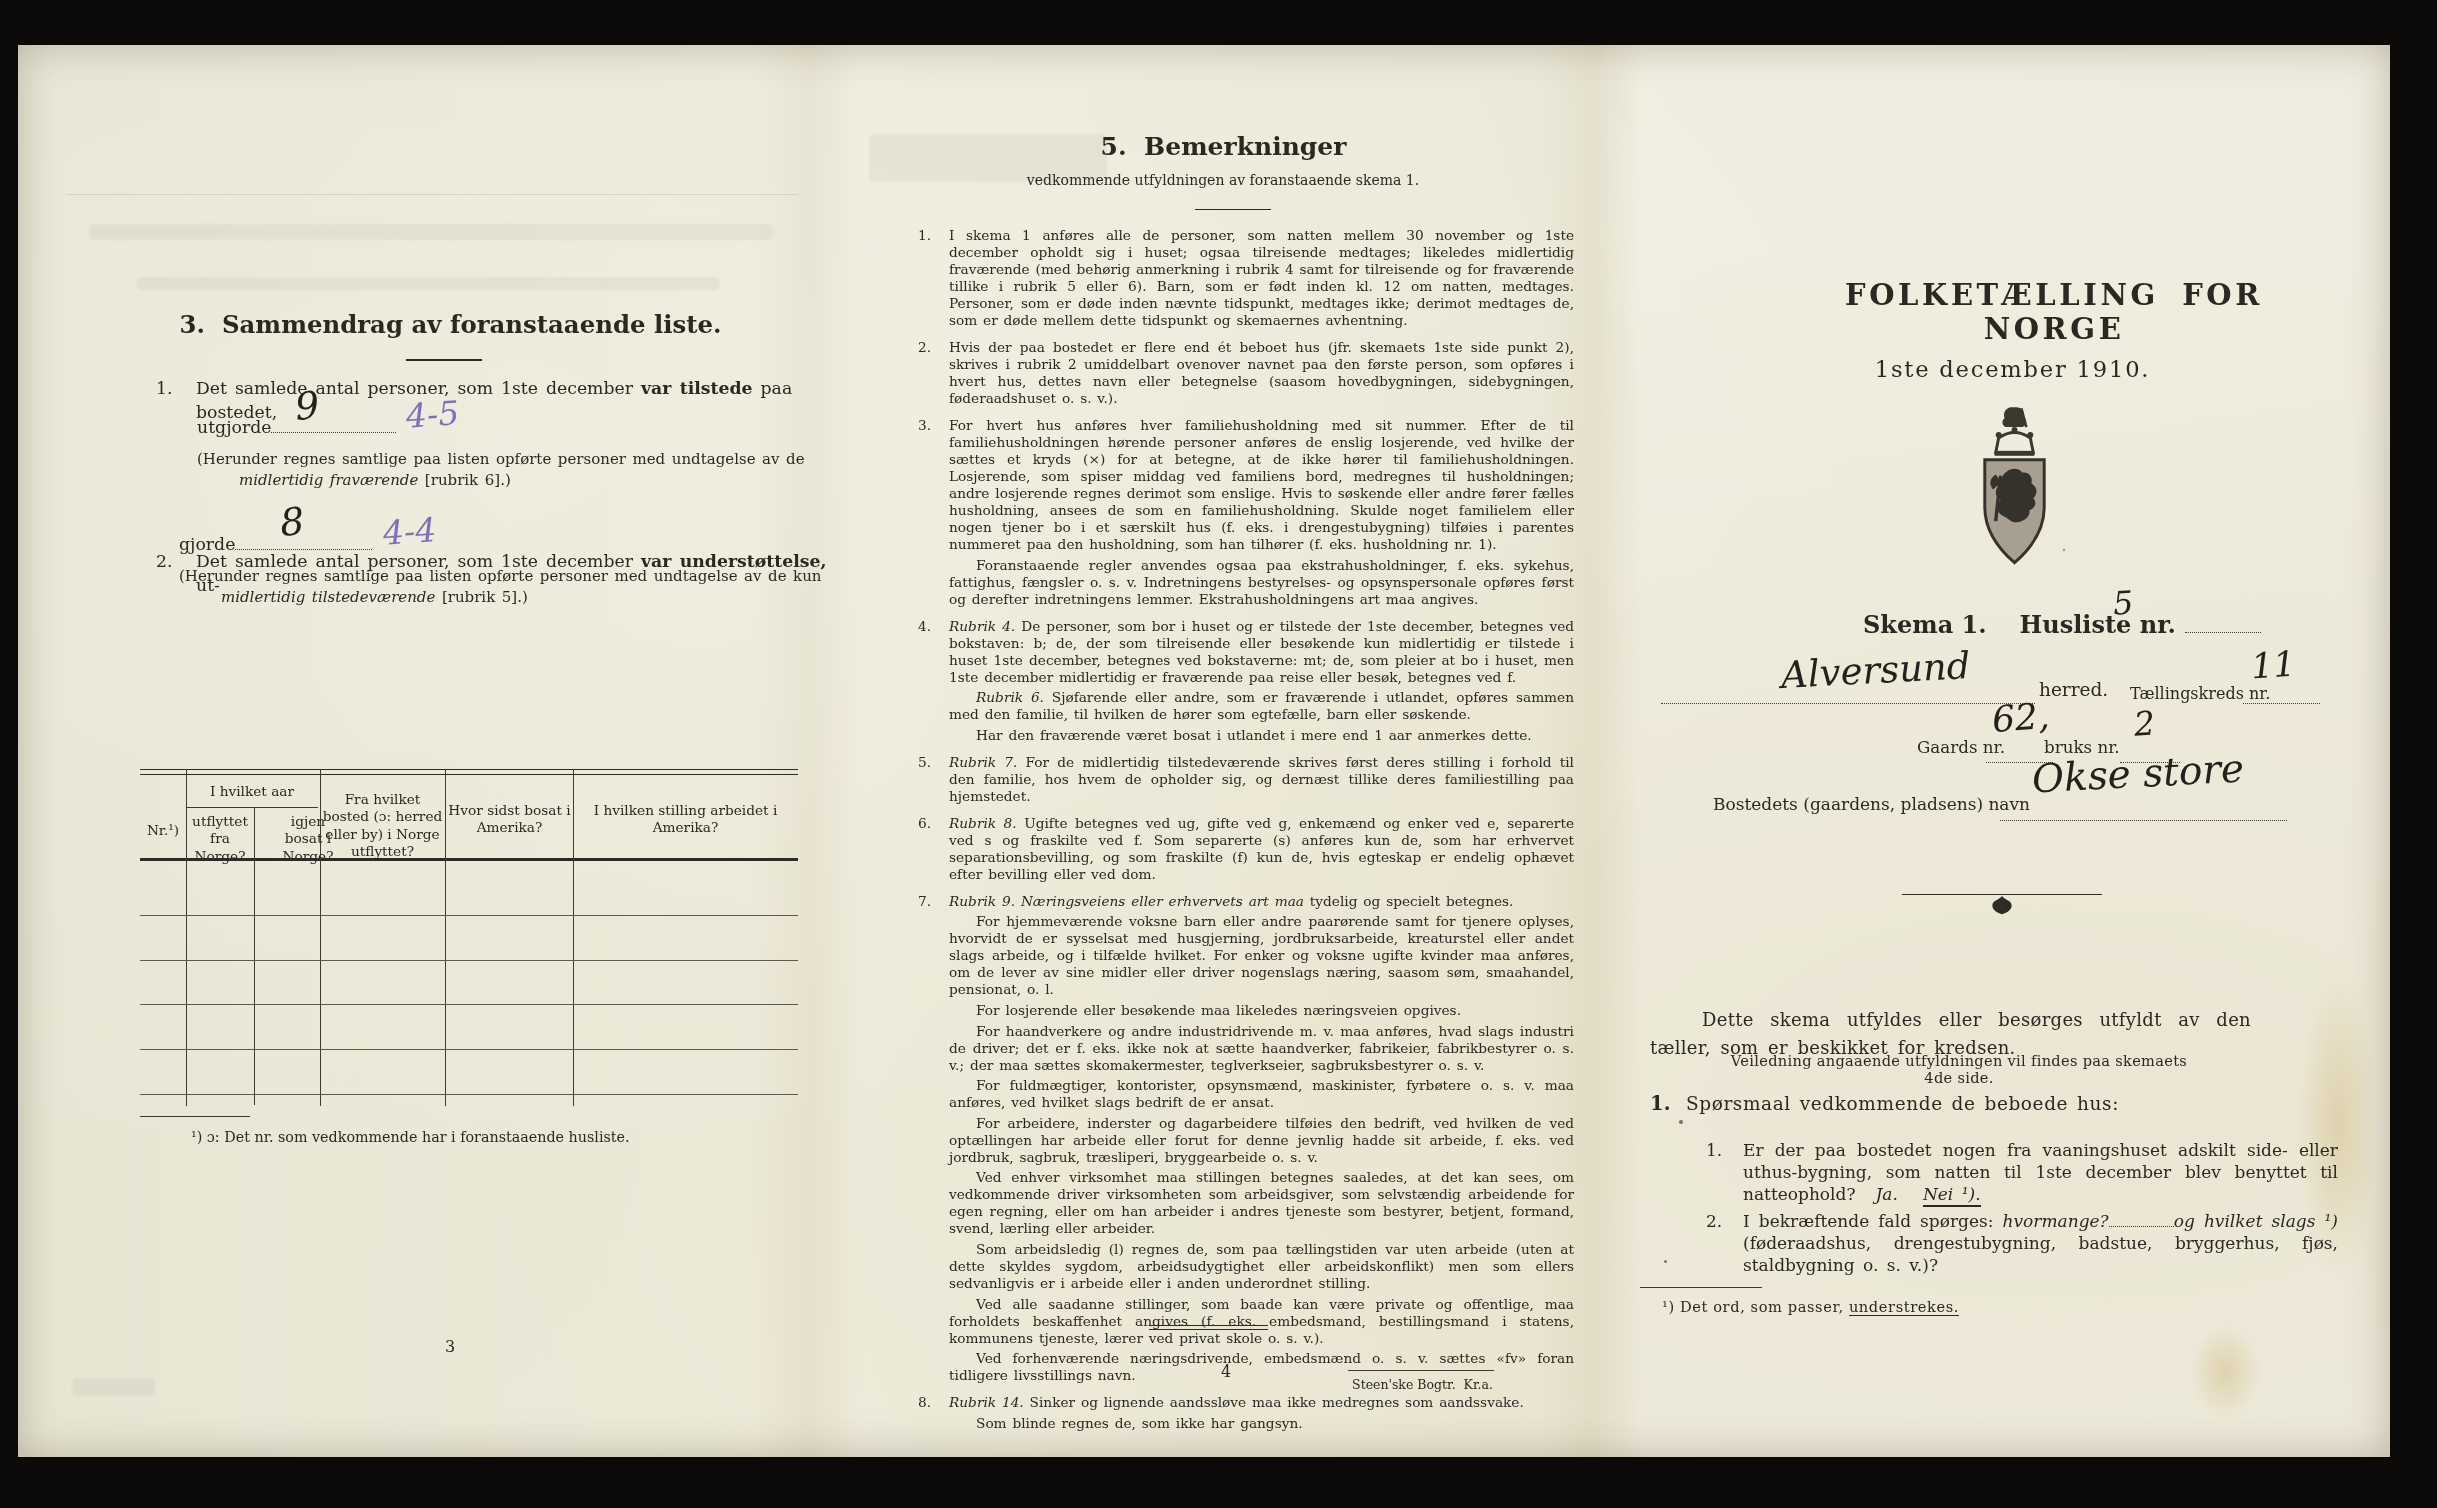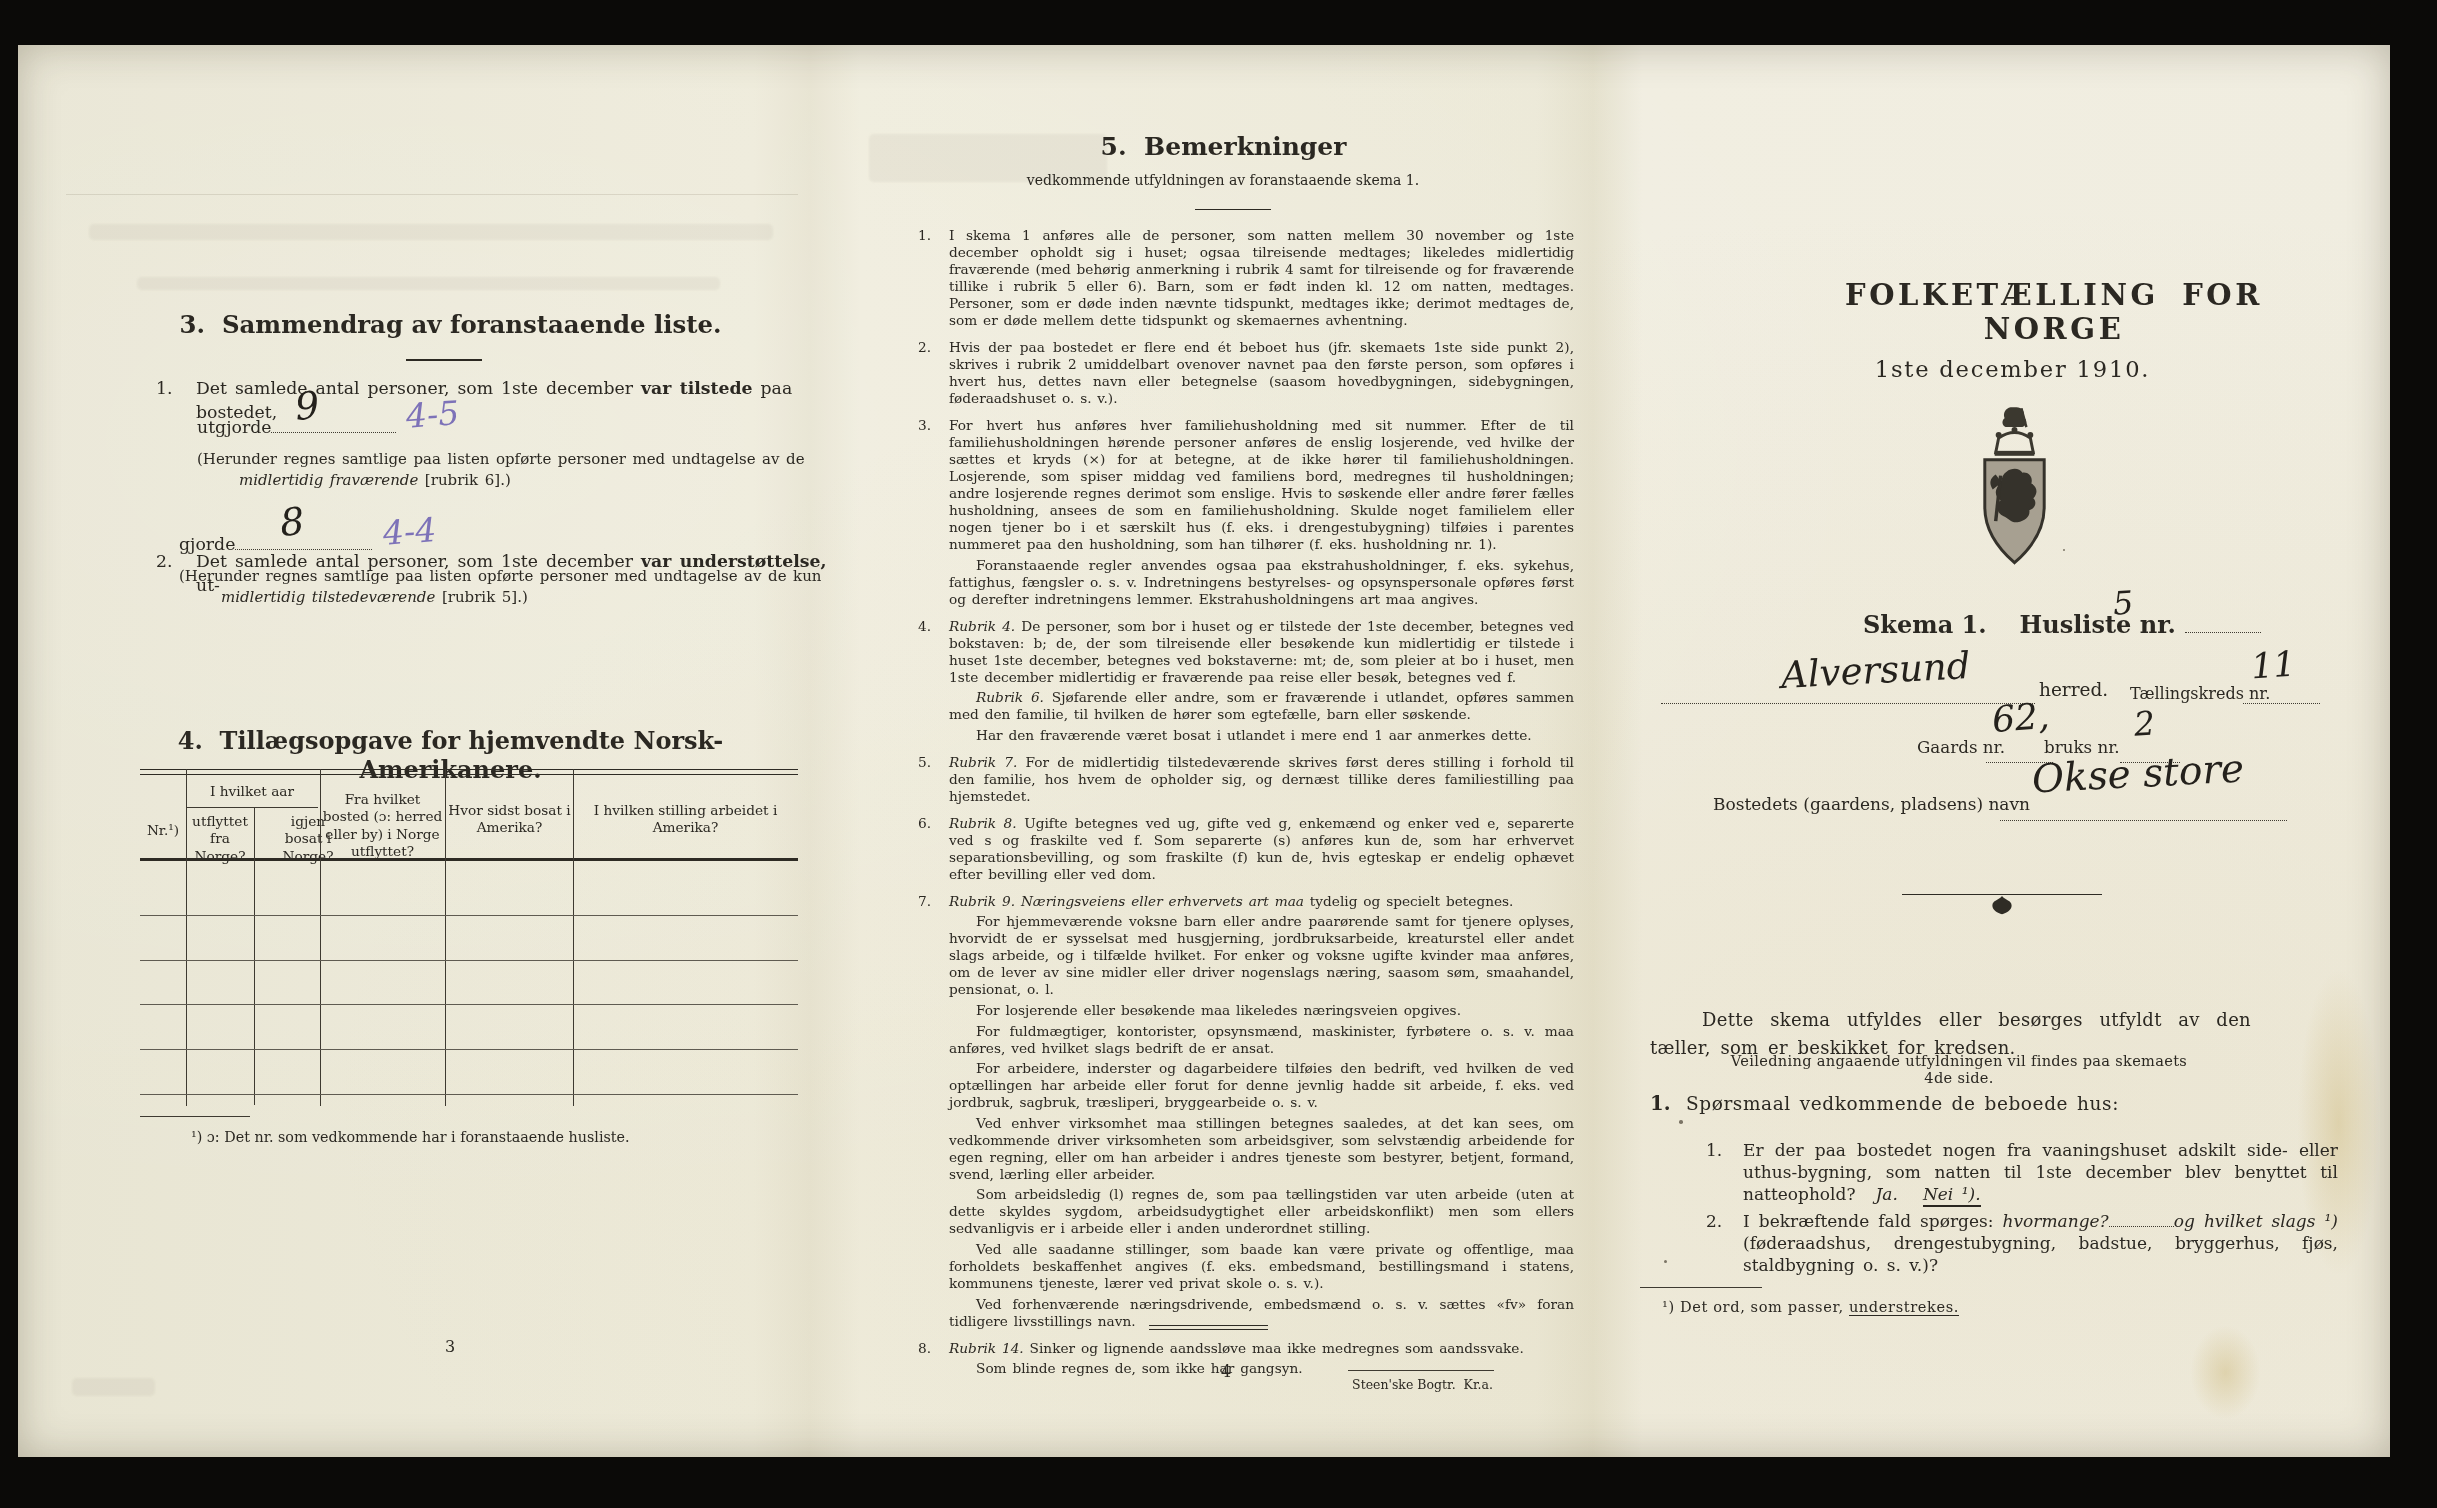--- a/index.html
+++ b/index.html
@@ -93,21 +93,20 @@
       </div>
       <div class="abs l-item" style="left:161px; top:487px;">
         <span>gjorde</span><span class="dotted" style="width:137px;"></span>
       </div>
       <div class="abs hand" style="left:262px; top:455px; font-size:38px; transform:rotate(-5deg);">8</div>
       <div class="abs pencil" style="left:365px; top:467px; font-size:33px;">4-4</div>
       <div class="abs l-note" style="left:161px; top:521px; width:658px;">
         <span>(Herunder regnes samtlige paa listen opførte personer med undtagelse av de kun </span><span class="i">midlertidig tilstedeværende</span><span> [rubrik 5].)</span>
       </div>
 
-      <h2 class="abs center" style="left:108px; top:681px; width:649px; margin:0; font-size:24px;">4.&nbsp;&nbsp;Tillægsopgave for hjemvendte Norsk-Amerikanere.</h2>
 
       <div>
         <div class="drule" style="left:122px; top:724px; width:658px;"></div>
         <div class="thead" style="left:168px; top:738px; width:132px;">I hvilket aar</div>
         <div class="abs" style="left:168px; top:762px; width:132px; border-top:1.2px solid #3e3a31;"></div>
         <div class="thead" style="left:122px; top:777px; width:46px;">Nr.¹)</div>
         <div class="thead" style="left:170px; top:768px; width:64px;">utflyttet fra Norge?</div>
         <div class="thead" style="left:237px; top:768px; width:62px;margin-left:22px;">igjen bosat i Norge?</div>
         <div class="thead" style="left:303px; top:746px; width:123px;">Fra hvilket bosted (ɔ: herred eller by) i Norge utflyttet?</div>
         <div class="thead" style="left:429px; top:757px; width:125px;">Hvor sidst bosat i Amerika?</div>
@@ -162,20 +161,21 @@
         </div>
         <div class="ritem">
           <span class="rnum">6.</span>
           <p><span class="lead">Rubrik 8.</span> <span>Ugifte betegnes ved ug, gifte ved g, enkemænd og enker ved e, separerte ved s og fraskilte ved f. Som separerte (s) anføres kun de, som har erhvervet separationsbevilling, og som fraskilte (f) kun de, hvis egteskap er endelig ophævet efter bevilling eller ved dom.</span></p>
         </div>
         <div class="ritem">
           <span class="rnum">7.</span>
           <p><span class="lead">Rubrik 9.</span> <span class="lead">Næringsveiens eller erhvervets art maa</span><span> tydelig og specielt betegnes.</span></p>
           <p class="cont">For hjemmeværende voksne barn eller andre paarørende samt for tjenere oplyses, hvorvidt de er sysselsat med husgjerning, jordbruksarbeide, kreaturstel eller andet slags arbeide, og i tilfælde hvilket. For enker og voksne ugifte kvinder maa anføres, om de lever av sine midler eller driver nogenslags næring, saasom søm, smaahandel, pensionat, o. l.</p>
           <p class="cont">For losjerende eller besøkende maa likeledes næringsveien opgives.</p>
+          <p class="cont">For haandverkere og andre industridrivende m. v. maa anføres, hvad slags industri de driver; det er f. eks. ikke nok at sætte haandverker, fabrikeier, fabrikbestyrer o. s. v.; der maa sættes skomakermester, teglverkseier, sagbruksbestyrer o. s. v.</p>
           <p class="cont">For fuldmægtiger, kontorister, opsynsmænd, maskinister, fyrbøtere o. s. v. maa anføres, ved hvilket slags bedrift de er ansat.</p>
           <p class="cont">For arbeidere, inderster og dagarbeidere tilføies den bedrift, ved hvilken de ved optællingen har arbeide eller forut for denne jevnlig hadde sit arbeide, f. eks. ved jordbruk, sagbruk, træsliperi, bryggearbeide o. s. v.</p>
           <p class="cont">Ved enhver virksomhet maa stillingen betegnes saaledes, at det kan sees, om vedkommende driver virksomheten som arbeidsgiver, som selvstændig arbeidende for egen regning, eller om han arbeider i andres tjeneste som bestyrer, betjent, formand, svend, lærling eller arbeider.</p>
           <p class="cont">Som arbeidsledig (l) regnes de, som paa tællingstiden var uten arbeide (uten at dette skyldes sygdom, arbeidsudygtighet eller arbeidskonflikt) men som ellers sedvanligvis er i arbeide eller i anden underordnet stilling.</p>
           <p class="cont">Ved alle saadanne stillinger, som baade kan være private og offentlige, maa forholdets beskaffenhet angives (f. eks. embedsmand, bestillingsmand i statens, kommunens tjeneste, lærer ved privat skole o. s. v.).</p>
           <p class="cont">Ved forhenværende næringsdrivende, embedsmænd o. s. v. sættes «fv» foran tidligere livsstillings navn.</p>
         </div>
         <div class="ritem">
           <span class="rnum">8.</span>
           <p><span class="lead">Rubrik 14.</span> <span>Sinker og lignende aandssløve maa ikke medregnes som aandssvake.</span></p>

